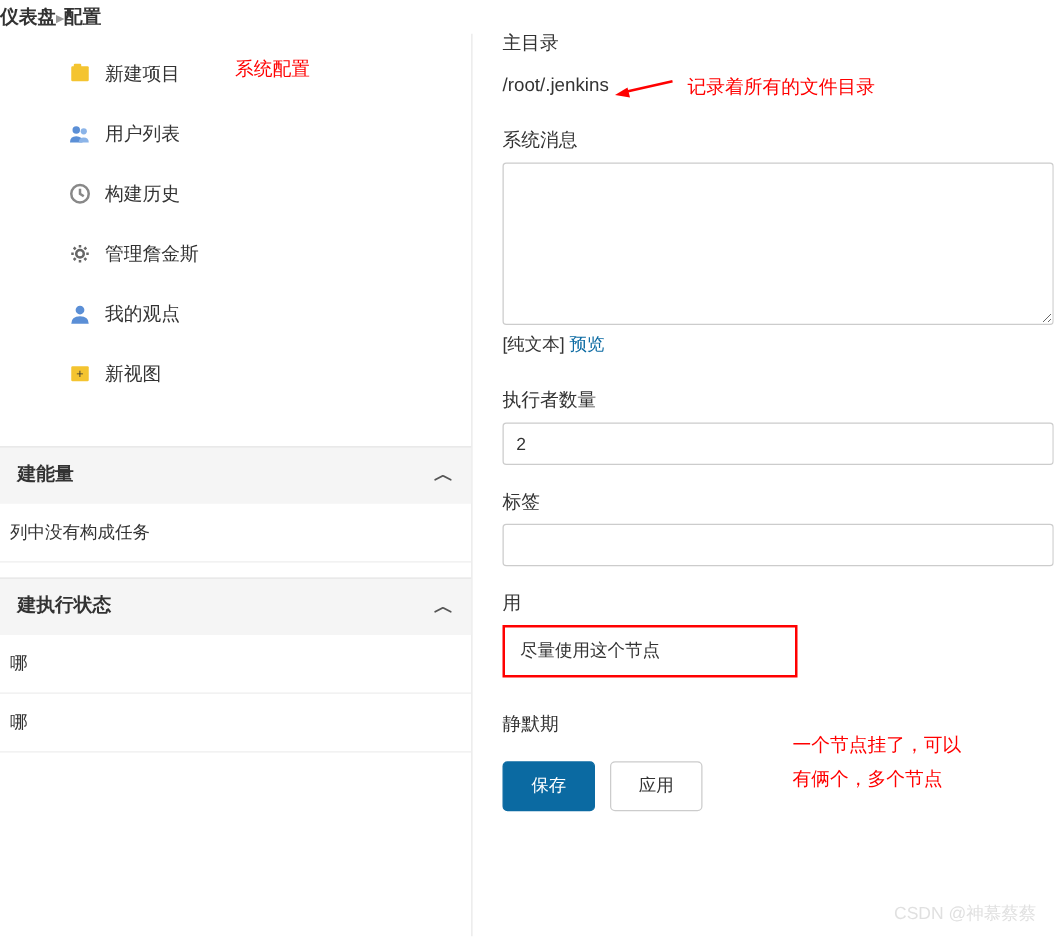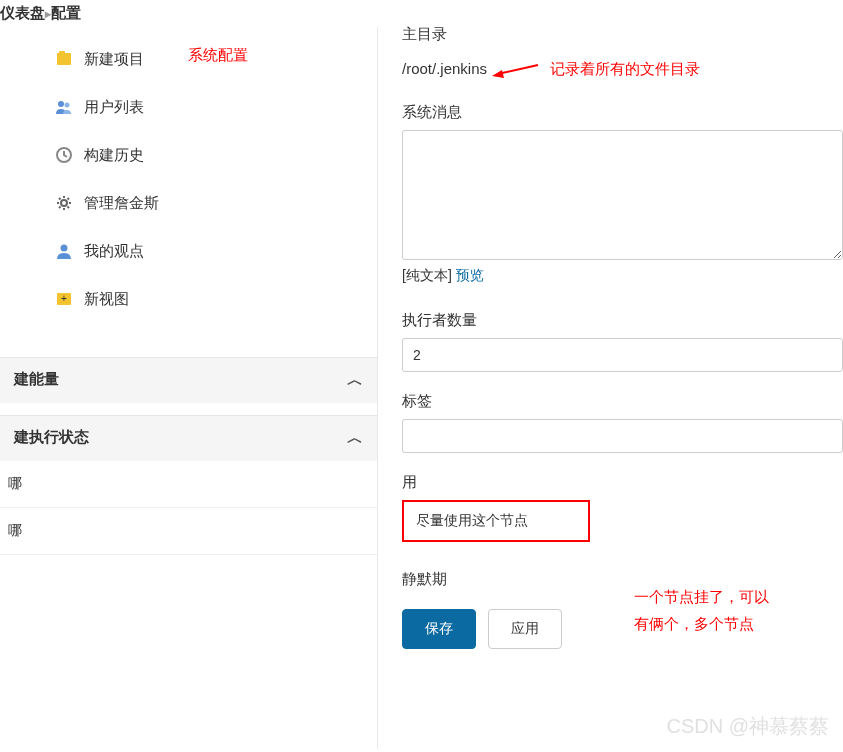--- a/index.html
+++ b/index.html
@@ -128,21 +128,21 @@
     .textarea-footer .plain {
       color: #333;
     }
     .preview-link {
       color: #0b6aa2;
       cursor: pointer;
     }
     .form-select-boxed {
       border: 2px solid #ff0000;
       padding: 10px 12px;
-      width: 188px;
+      width: 236px;
       font-size: 14px;
       color: #333;
       margin-top: 6px;
     }
     .anno-arrow {
       position: absolute;
       top: 60px;
       left: 490px;
       pointer-events: none;
     }
@@ -173,21 +173,21 @@
     .btn-primary {
       background: #0b6aa2;
       color: #fff;
       border-color: #0b6aa2;
     }
     .watermark {
       position: absolute;
       bottom: 12px;
       right: 14px;
       color: #ccc;
-      font-size: 20px;
+      font-size: 14px;
       opacity: 0.6;
     }
     .top-label-cut {
       color: #333;
       font-size: 15px;
       margin-top: -2px;
     }
   </style>
 </head>
 <body>
@@ -260,20 +260,21 @@
         <span>新视图</span>
       </div>
     </div>
 
     <div style="height:26px;"></div>
 
     <div class="sidebar-section-header">
       <span>建能量</span>
       <span class="chevron">︿</span>
     </div>
+    <div class="sidebar-subitem">列中没有构成任务</div>
 
     <div style="height:12px;"></div>
 
     <div class="sidebar-section-header">
       <span>建执行状态</span>
       <span class="chevron">︿</span>
     </div>
     <div class="sidebar-subitem">哪</div>
     <div class="sidebar-subitem">哪</div>
   </div>

